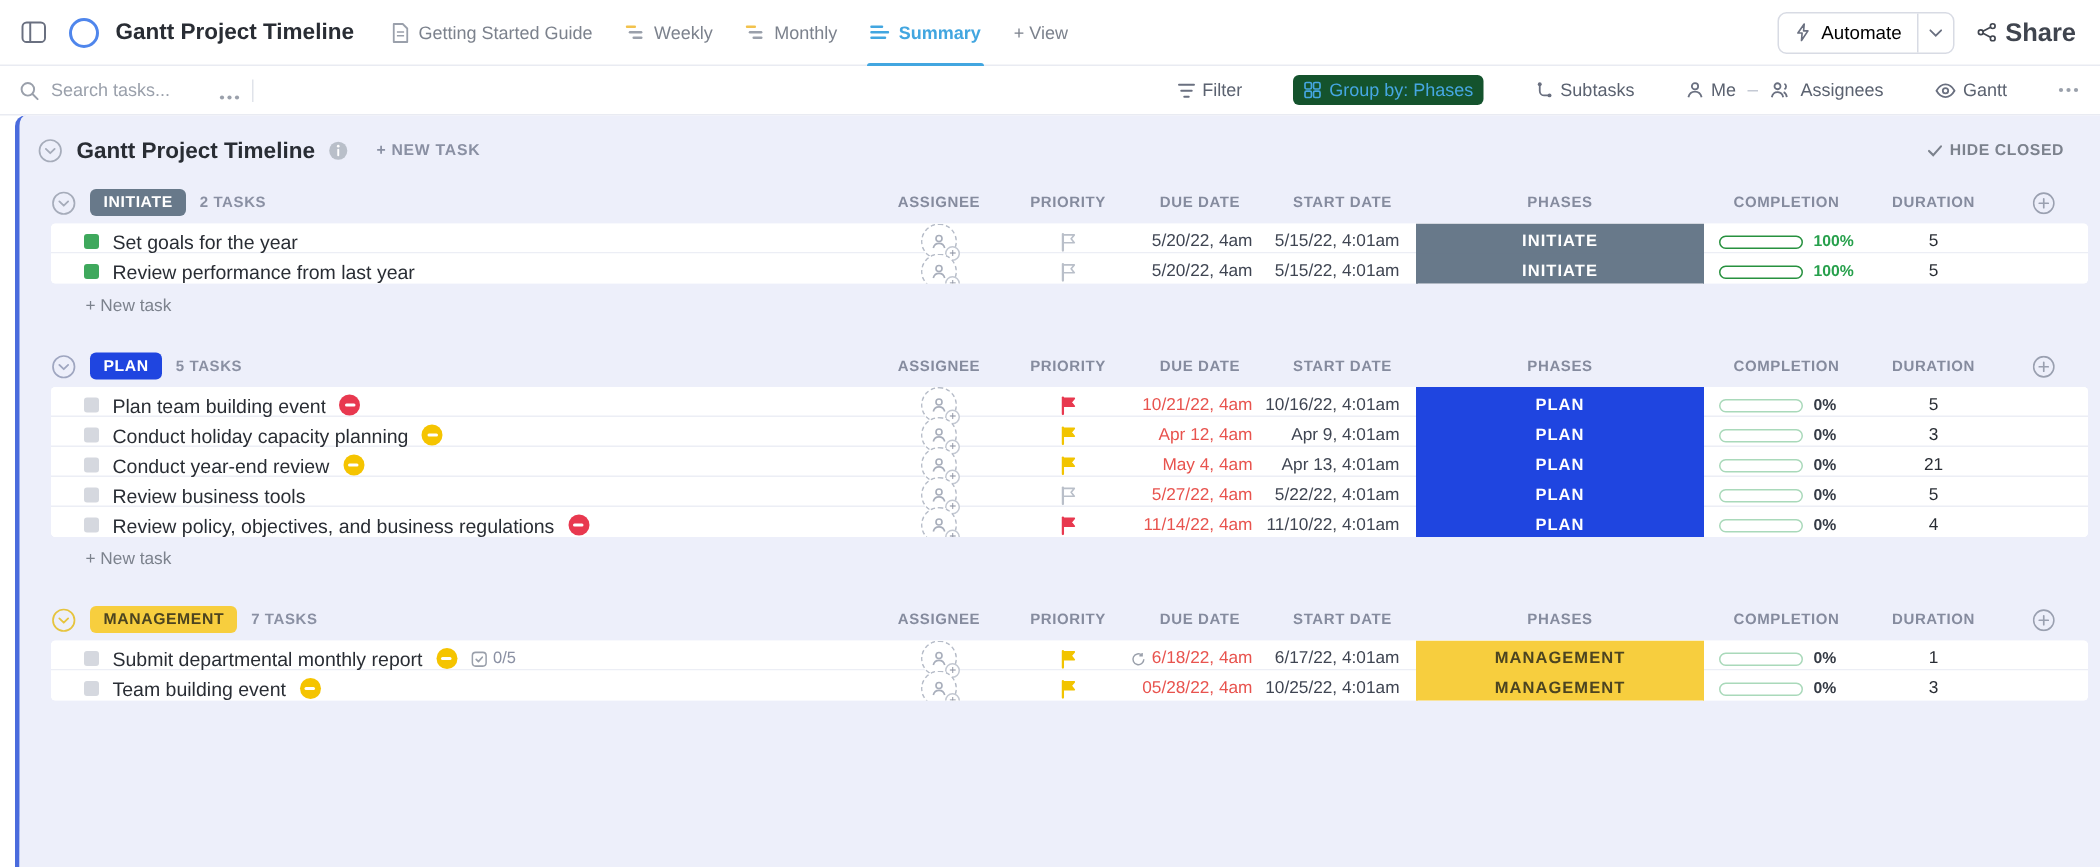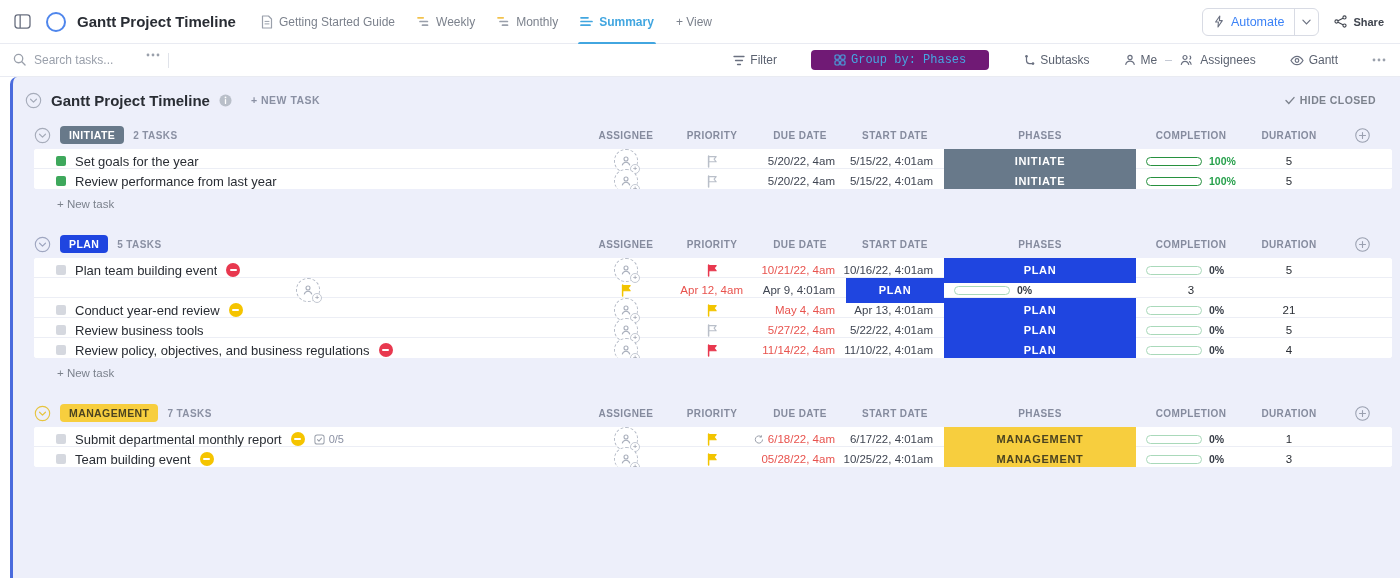--- a/index.html
+++ b/index.html
@@ -12,33 +12,33 @@
   .topbar { height: 44px; display: flex; align-items: center; padding: 0 16px 0 14px; border-bottom: 1px solid #e9ebf2; background: #fff; }
   .icon-btn { display: inline-flex; align-items: center; justify-content: center; flex: none; }
   .logo { width: 20px; height: 20px; border: 2.5px solid #4f86ec; border-radius: 50%; margin-left: 15px; flex: none; }
   .doc-title { font-size: 15px; font-weight: 700; margin-left: 11px; white-space: nowrap; color: #292d34; }
   .tabs { display: flex; align-items: stretch; height: 44px; margin-left: 14px; }
   .tab { display: flex; align-items: center; gap: 6px; padding: 0 11px; font-size: 12px; color: #7c828d; position: relative; white-space: nowrap; }
   .tab.active { color: #42a6e0; font-weight: 600; }
   .tab.active::after { content: ""; position: absolute; left: 9px; right: 9px; bottom: 0; height: 2px; background: #42a6e0; border-radius: 2px 2px 0 0; }
   .topbar-right { margin-left: auto; display: flex; align-items: center; gap: 15px; }
   .automate-btn { display: flex; align-items: stretch; height: 28px; border: 1px solid #d8dbe4; border-radius: 6px; background: #fff; }
-  .automate-main { display: flex; align-items: center; gap: 6px; padding: 0 10px; font-size: 12.5px; color: #3b82f6; }
+  .automate-main { display: flex; align-items: center; gap: 6px; padding: 0 10px; font-size: 12.5px; color: #000000; }
   .automate-caret { display: flex; align-items: center; padding: 0 7px; border-left: 1px solid #d8dbe4; }
-  .share-btn { display: flex; align-items: center; gap: 6px; font-size: 11px; font-weight: 700; color: #40454f; }
+  .share-btn { display: flex; align-items: center; gap: 6px; font-size: 17px; font-weight: 700; color: #40454f; }
 
   
   .toolbar { height: 33px; display: flex; align-items: center; padding: 0 14px 0 13px; border-bottom: 1px solid #e9ebf2; background: #fff; }
-  .search { display: flex; align-items: flex-start; gap: 8px; }
+  .search { display: flex; align-items: flex-end; gap: 8px; }
   .search input { border: 0; outline: 0; width: 104px; font: 12px "Liberation Sans", sans-serif; color: #3b4048; background: transparent; }
   .search input::placeholder { color: #9aa0ab; }
   .tb-divider { width: 1px; height: 15px; background: #e0e3ea; margin-left: 8px; }
   .toolbar-right { margin-left: auto; display: flex; align-items: center; gap: 34px; }
   .tb-item { display: flex; align-items: center; gap: 5px; font-size: 12px; color: #5b6270; white-space: nowrap; }
-  .tb-item.groupby { color: #46a7e2; background: #701a75; padding: 3px 23px; border-radius: 4px; font-family: Liberation Mono, monospace; }
+  .tb-item.groupby { color: #46a7e2; background: #14532d; padding: 3px 7px; border-radius: 4px; }
   .me-assignees { display: flex; align-items: center; gap: 8px; }
   .mini-sep { width: 7px; height: 1px; background: #c4c9d4; }
 
   
   .main { height: 501px; margin-left: 10px; background: #edeffa; border-left: 3px solid #4a6bdd; border-top-left-radius: 7px; overflow: hidden; position: relative; }
   .main-header { display: flex; align-items: center; gap: 9px; padding: 13px 24px 7px 12px; height: 40px; }
   .main-title { font-size: 15px; font-weight: 700; color: #292d34; }
   .new-task { font-size: 10.5px; font-weight: 600; letter-spacing: .5px; color: #8a90a3; margin-left: 10px; }
   .hide-closed { margin-left: auto; display: flex; align-items: center; gap: 5px; font-size: 10.5px; font-weight: 600; letter-spacing: .4px; color: #7c828d; }
 
@@ -433,20 +433,25 @@
             </div>
             <div class="phase-cell" data-interactable="true" style="background: rgb(31, 69, 224); color: rgb(255, 255, 255); box-shadow: rgb(31, 69, 224) 0px 1px 0px;">PLAN</div>
             <div class="completion-cell" data-interactable="false">
               <span class="bar" data-interactable="false"><span class="bar-fill" style="width: 0%;"></span></span>
               <span class="pct" data-interactable="false" style="color: rgb(53, 59, 69);">0%</span>
             </div>
             <div class="duration-cell" data-interactable="false">5</div>
             <div data-interactable="false"></div>
           </div>
           <div class="grid-row task-row" data-interactable="true">
+            <div class="name-cell" data-interactable="false">
+              <span class="status-sq" data-interactable="true" style="background: rgb(213, 216, 223);"></span>
+              <span class="task-name" data-interactable="true">Conduct holiday capacity planning</span>
+              <span class="ind" data-interactable="false" style="background: rgb(245, 196, 0);"></span>
+            </div>
             <div class="cell-center" data-interactable="false">
               <span class="avatar" data-interactable="true">
                 <svg width="12" height="12" viewBox="0 0 12 12" fill="none" stroke="#a8aebb" stroke-width="1.1">
                   <circle cx="6" cy="4" r="2"></circle>
                   <path d="M2.2 10.3c.5-2 1.9-3.1 3.8-3.1s3.3 1.1 3.8 3.1"></path>
                 </svg>
                 <span class="avatar-plus" data-interactable="false"></span>
               </span>
             </div>
             <div class="cell-center" data-interactable="true">

